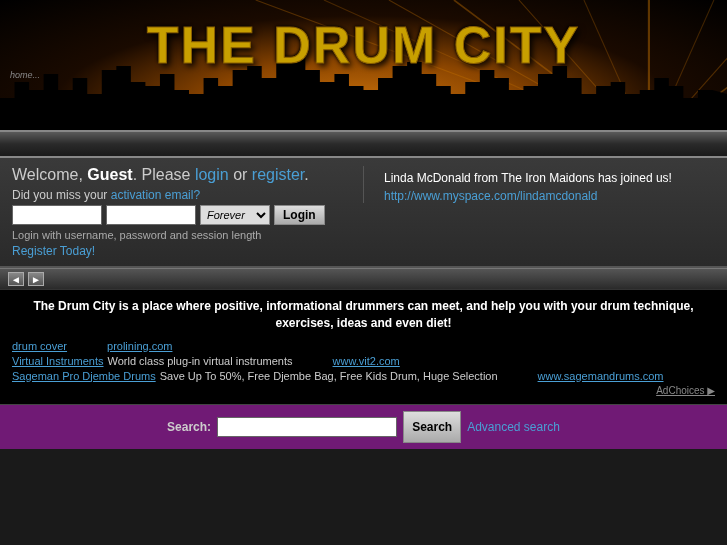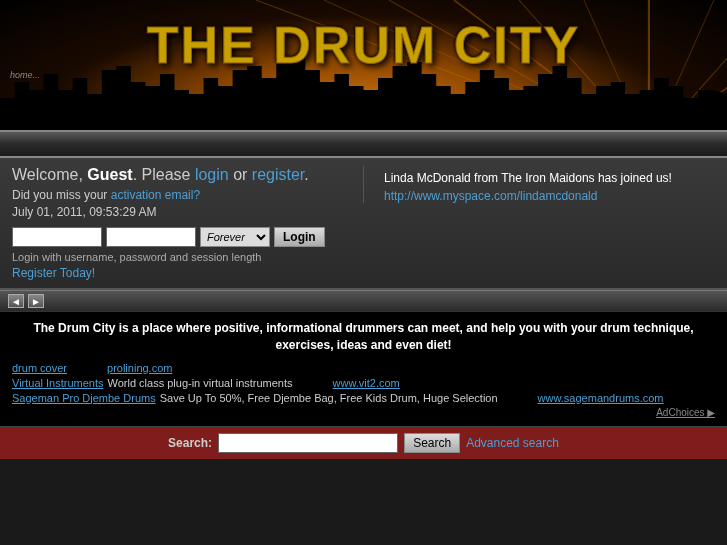--- a/index.html
+++ b/index.html
@@ -285,21 +285,21 @@
       margin-top: 2px;
     }
 
     .ad-choices-link {
       color: #888;
     }
 
     
     .search-bar {
       width: 727px;
-      background: #7f1d1d;
+      background: #701a75;
       border-top: 1px solid #444;
       padding: 6px 10px;
       display: flex;
       align-items: center;
       justify-content: center;
       gap: 6px;
     }
 
     .search-label {
       color: #ccc;
@@ -310,26 +310,27 @@
     .search-input {
       width: 180px;
       height: 20px;
       background: #fff;
       border: 1px solid #666;
       padding: 2px 4px;
       font-size: 12px;
     }
 
     .search-button {
-      height: 20px;
+      height: 32px;
       background: linear-gradient(180deg, #ddd 0%, #aaa 100%);
       border: 1px solid #888;
       padding: 0 8px;
       font-size: 12px;
       cursor: pointer;
+      font-weight: bold;
     }
 
     .advanced-search-link {
       color: #4a9fd5;
       font-size: 12px;
       text-decoration: none;
     }
   </style>
 </head>
 <body>
@@ -379,21 +380,20 @@
 </div>
 
 <div class="login-section">
   <div class="login-left">
     <div class="welcome-text">
       <span>Welcome, </span><b>Guest</b><span>. Please </span><a href="#">login</a><span> or </span><a href="#">register</a><span>.</span>
     </div>
     <div style="margin-bottom:3px;font-size:12px;color:#ccc;">
       <span>Did you miss your </span><a href="#" class="activation-link">activation email?</a>
     </div>
-    <div class="date-text">July 01, 2011, 09:53:29 AM</div>
     <div class="login-form">
       <input type="text" class="login-input" style="">
       <input type="password" class="login-input" style="">
       <select class="forever-select">
         <option>Forever</option>
       </select>
       <button class="login-button">Login</button>
     </div>
     <div class="login-hint">Login with username, password and session length</div>
     <a href="#" class="register-link">Register Today!</a>

